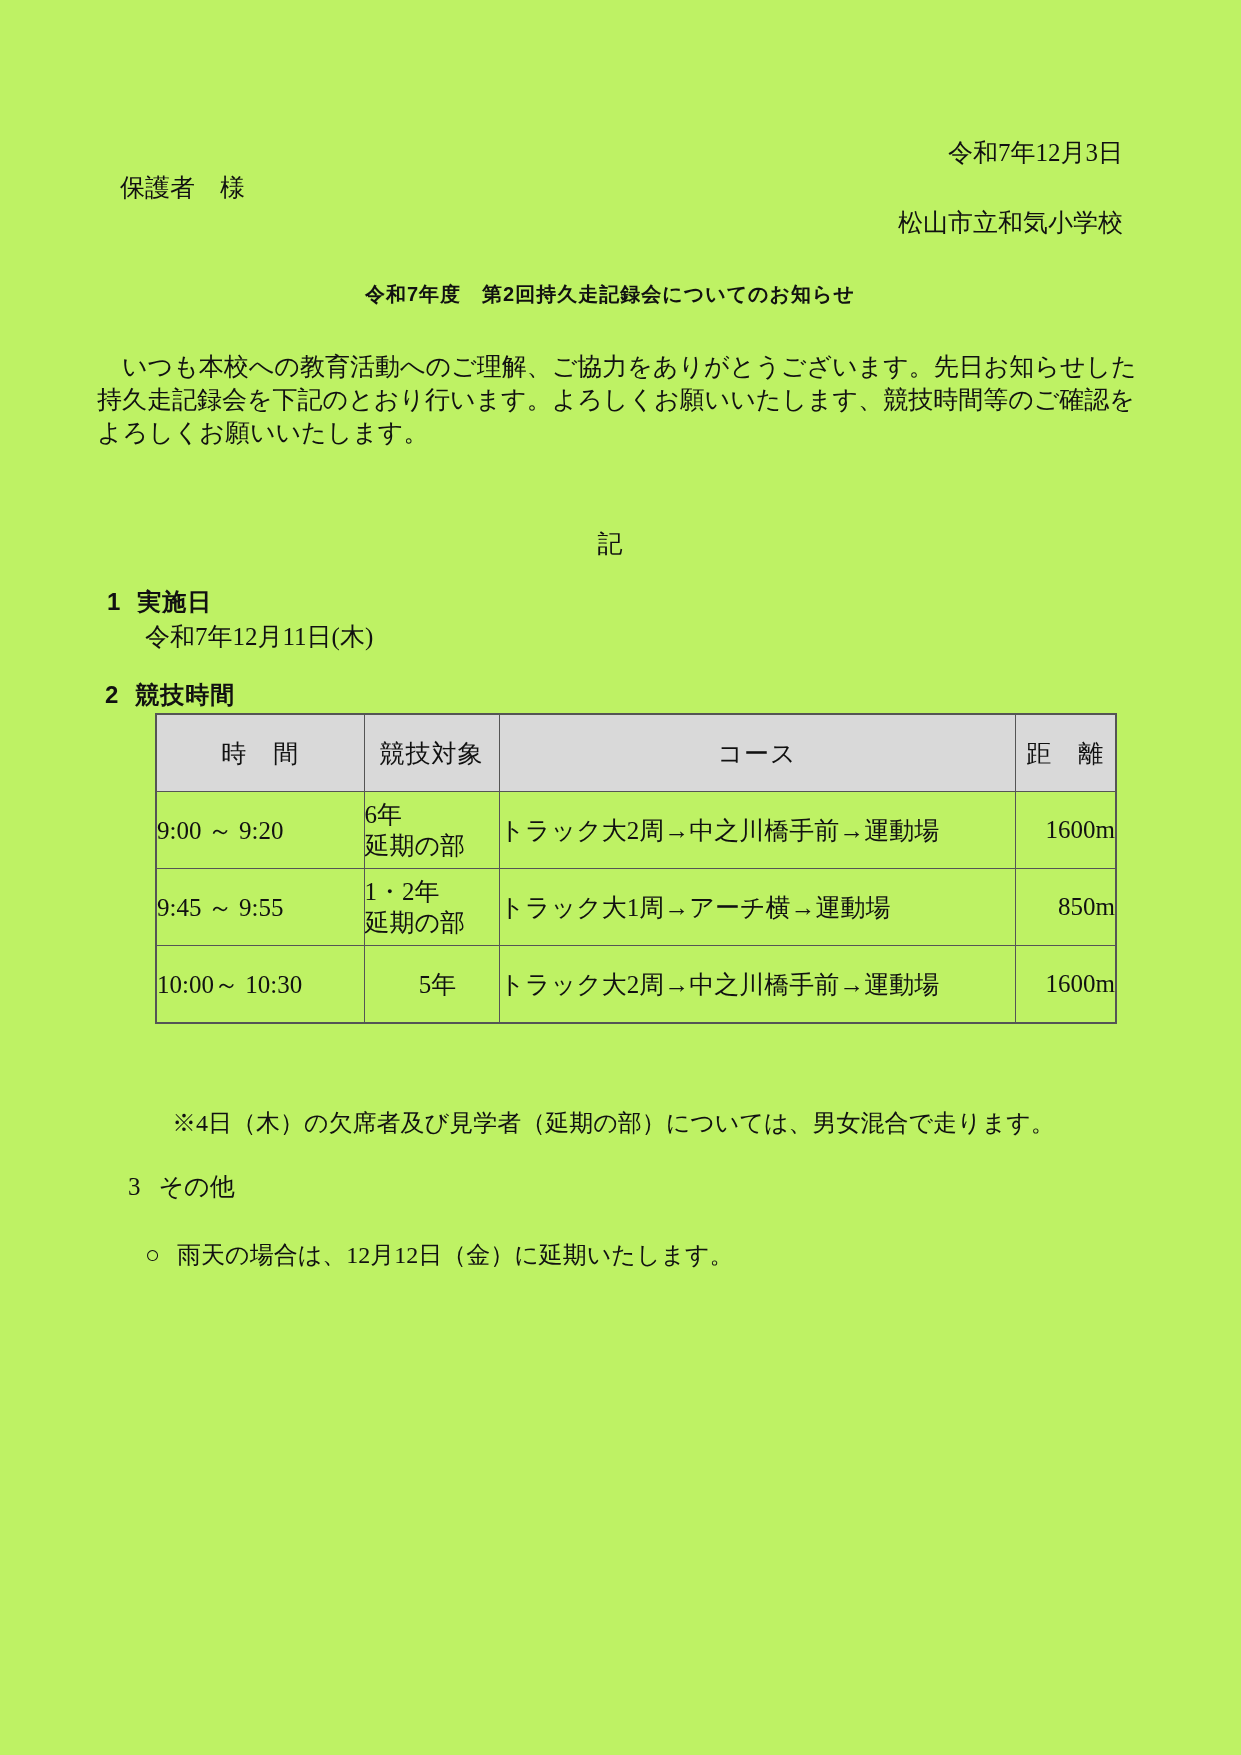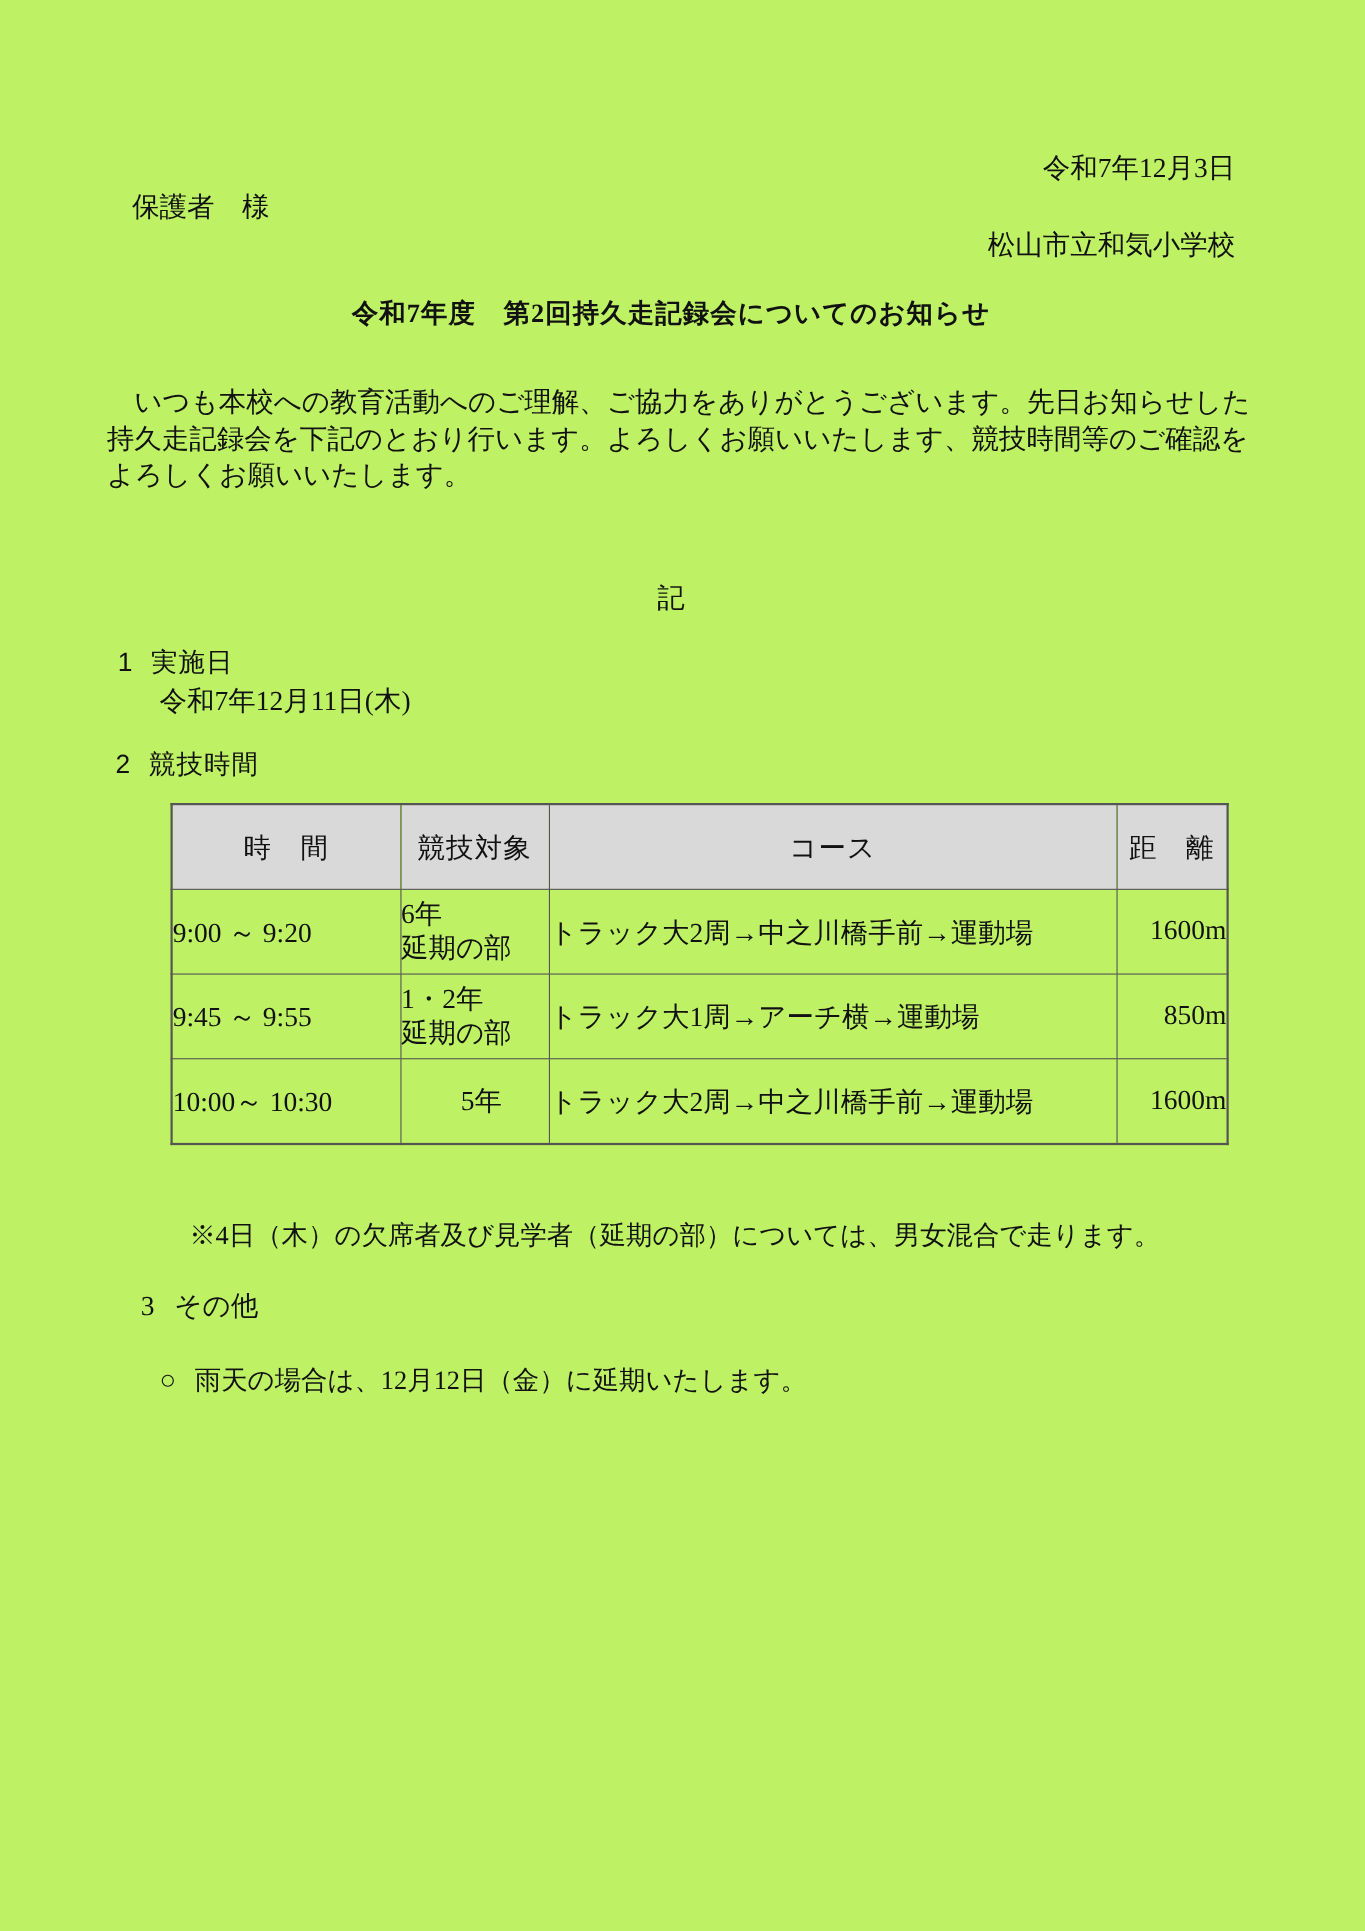--- a/index.html
+++ b/index.html
@@ -13,32 +13,31 @@
   }
   .serif{font-family:"Liberation Serif","DejaVu Serif",serif;}
   .gothic{font-family:"Liberation Sans","DejaVu Sans",sans-serif;}
   .abs{position:absolute;white-space:nowrap;}
 
   .date-line{top:136px;right:118px;font-size:25px;}
   .addressee{top:171px;left:120px;font-size:25px;}
   .school-line{top:206px;right:118px;font-size:25px;}
 
   .doc-title{
-    top:269px;left:97px;width:1026px;
-    text-align:center;font-size:24px;font-weight:bold;
+    top:281px;left:97px;width:1026px;
+    text-align:center;font-size:20px;font-weight:bold;
     letter-spacing:1px;
-    font-family:Liberation Serif, serif;
   }
 
   .body-para{top:350px;left:97px;width:1026px;font-size:25px;}
   .body-para .line{white-space:nowrap;line-height:33px;height:33px;}
 
   .ki-marker{top:527px;left:97px;width:1026px;text-align:center;font-size:25px;}
 
-  .sec-head{font-size:24px;font-weight:normal;letter-spacing:1px;}
+  .sec-head{font-size:24px;font-weight:bold;letter-spacing:1px;}
   .sec1-head{top:586px;left:107px;}
   .sec1-head .lbl,.sec2-head .lbl{margin-left:16px;}
   .sec1-value{top:620px;left:145px;font-size:25px;}
   .sec2-head{top:679px;left:105px;}
 
   .tbl-wrap{top:713px;left:155px;}
   table.schedule{
     border-collapse:collapse;
     table-layout:fixed;
     width:960px;
@@ -48,21 +47,21 @@
   table.schedule col.c2{width:135px;}
   table.schedule col.c3{width:516px;}
   table.schedule col.c4{width:101px;}
   table.schedule td,table.schedule th{
     border:1px solid #555555;
     height:76px;
     padding:0;
     font-weight:normal;
     overflow:hidden;
   }
-  table.schedule{border:2px solid #555555;margin-top:17px;}
+  table.schedule{border:2px solid #555555;}
   table.schedule th{
     background:#d9d9d9;
     text-align:center;
     vertical-align:middle;
     letter-spacing:1px;
   }
   td.time-cell{text-align:left;vertical-align:middle;}
   td.grade-cell{vertical-align:middle;padding-left:13px;line-height:31px;}
   td.grade-cell.center{text-align:center;padding-left:12px;}
   td.course-cell{vertical-align:middle;padding-left:17px;}

